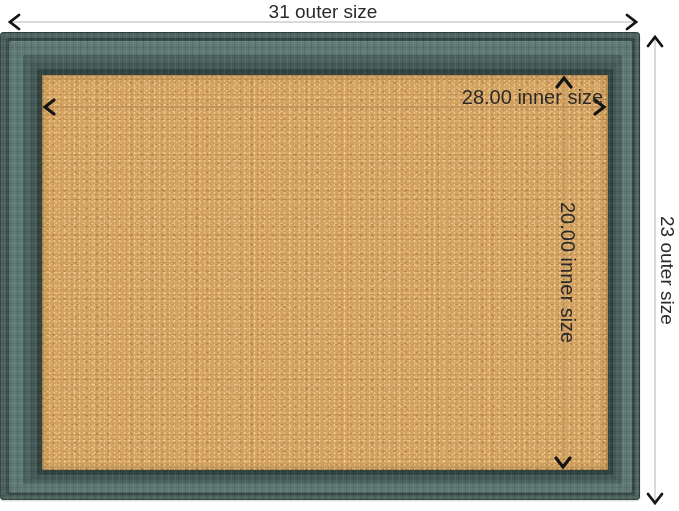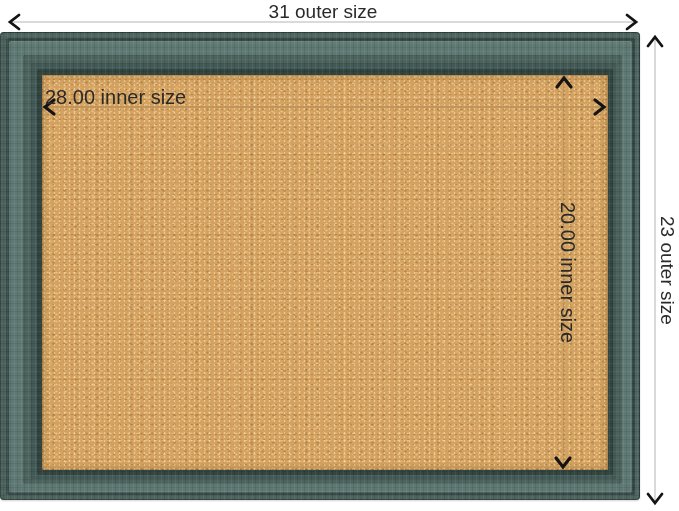--- a/index.html
+++ b/index.html
@@ -43,21 +43,21 @@
   }
   
   #dims { position:absolute; left:0; top:0; width:679px; height:511px; pointer-events:none; }
   .outer-line { stroke: var(--outer-line); stroke-width:1; }
   .inner-line { stroke: var(--inner-line); stroke-width:1; }
   .chev  { stroke: var(--arrow); stroke-width:2.8; fill:none; stroke-linecap:round; stroke-linejoin:miter; }
   .chev-b{ stroke-width:3.2; }
   
   .dim-label { position:absolute; color:var(--label-text); white-space:nowrap; }
   #lbl-outer-w { left:0;   top:1px;  width:646px; text-align:center; font-size:19px; line-height:21px; }
-  #lbl-inner-w { left:45px; top:86px; width:558px; text-align:left; font-size:20px; line-height:23px; }
+  #lbl-inner-w { left:45px; top:86px; width:558px; text-align:right; font-size:20px; line-height:23px; }
   .vlabel { writing-mode:vertical-rl; text-align:center; }
   #lbl-outer-h { left:651px; top:36px; width:27px; height:468px; font-size:19px; }
   #lbl-inner-h { left:551px; top:79px; width:28px; height:388px; font-size:20px; }
 </style>
 </head>
 <body>
 
 <div id="stage">
 
   <div id="frame">

